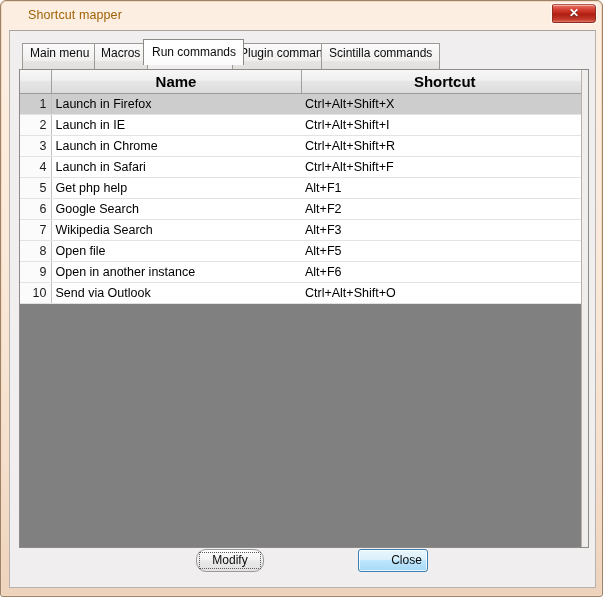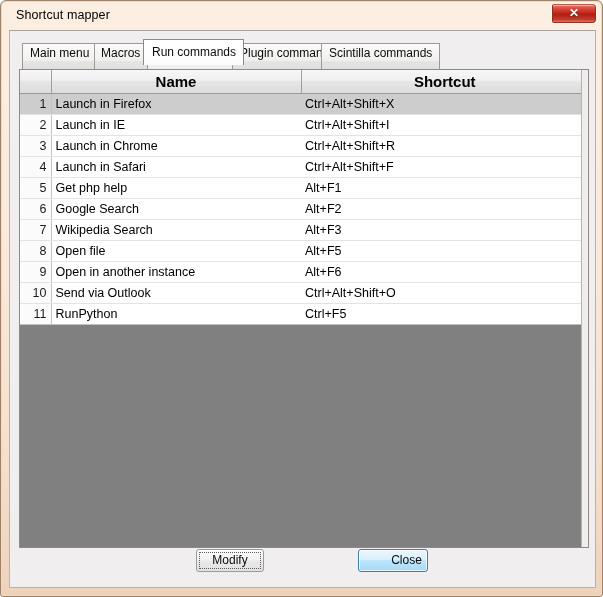--- a/index.html
+++ b/index.html
@@ -35,23 +35,23 @@
     background: linear-gradient(to bottom, #fcefe2 0%, #fbeadb 40%, #f6e0cd 75%, #eed3bc 100%);
     pointer-events: none;
   }
 
   .titlebar {
     position: absolute;
     left: 2px; top: 2px;
     width: 535px;
     height: 26px;
     box-sizing: border-box;
-    padding: 5px 0 0 13px;
+    padding: 5px 0 0 25px;
     font-size: 12.5px;
-    color: #000000;
+    color: #a16207;
     z-index: 3;
   }
   .title-text {
     display: inline-block;
     letter-spacing: 0.1px;
   }
 
   .close-btn {
     position: absolute;
     right: 6px;
@@ -234,21 +234,21 @@
     border: 1px dotted #5a5a5a;
     pointer-events: none;
   }
   .btn.default {
     border: 1px solid #3c7fb1;
     border-radius: 3px;
     background: linear-gradient(to bottom, #eaf6fd 0%, #d9f0fc 45%, #bee6fd 50%, #a7d9f5 100%);
     box-shadow: inset 0 0 0 1px rgba(255,255,255,0.75);
     padding-left: 27px;
   }
-  .btn-modify { left: 186px; width: 68px; }
+  .btn-modify { left: 186px; width: 68px; border-radius: 10px; }
   .btn-delete { left: 267px; width: 68px; }
   .btn-close  { left: 348px; width: 70px; }
 </style>
 </head>
 <body>
 
 <div class="win-frame">
 
   <div class="titlebar">
     <span class="title-text">Shortcut mapper</span>
@@ -326,25 +326,20 @@
           <tr>
             <td class="numcol">9</td>
             <td>Open in another instance</td>
             <td>Alt+F6</td>
           </tr>
           <tr>
             <td class="numcol">10</td>
             <td>Send via Outlook</td>
             <td>Ctrl+Alt+Shift+O</td>
           </tr>
-          <tr>
-            <td class="numcol" style="border-bottom:1px solid #c2c2c2;">11</td>
-            <td style="border-bottom:1px solid #c2c2c2;">RunPython</td>
-            <td style="border-bottom:1px solid #c2c2c2;">Ctrl+F5</td>
-          </tr>
         </tbody>
       </table>
       <div class="gray-fill"></div>
       <div class="right-gutter"></div>
     </div>
 
     <div class="buttons">
       <div class="btn btn-modify focused">Modify</div>
       <div class="btn btn-close default">Close</div>
     </div>

